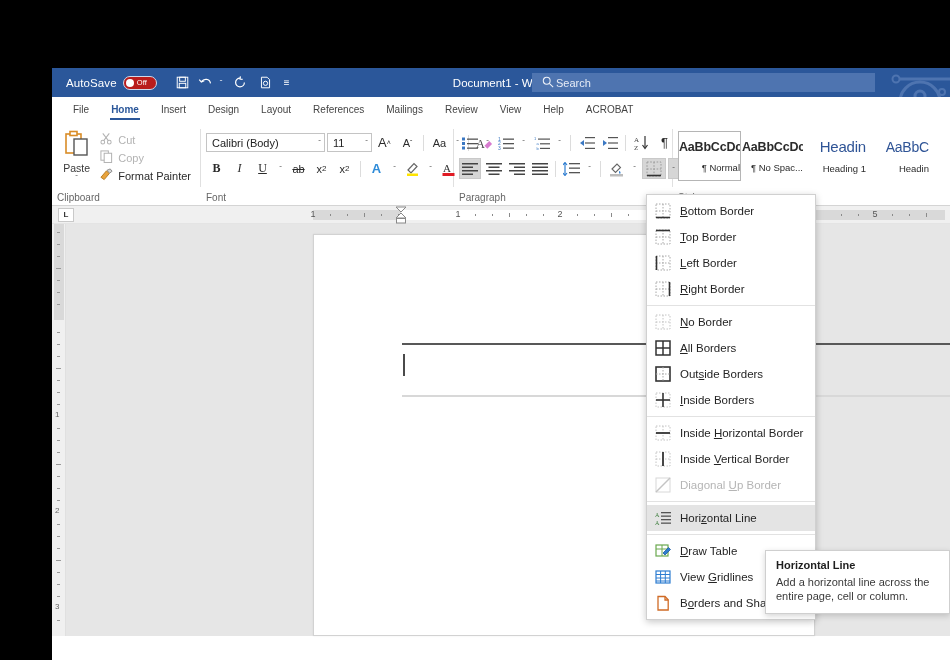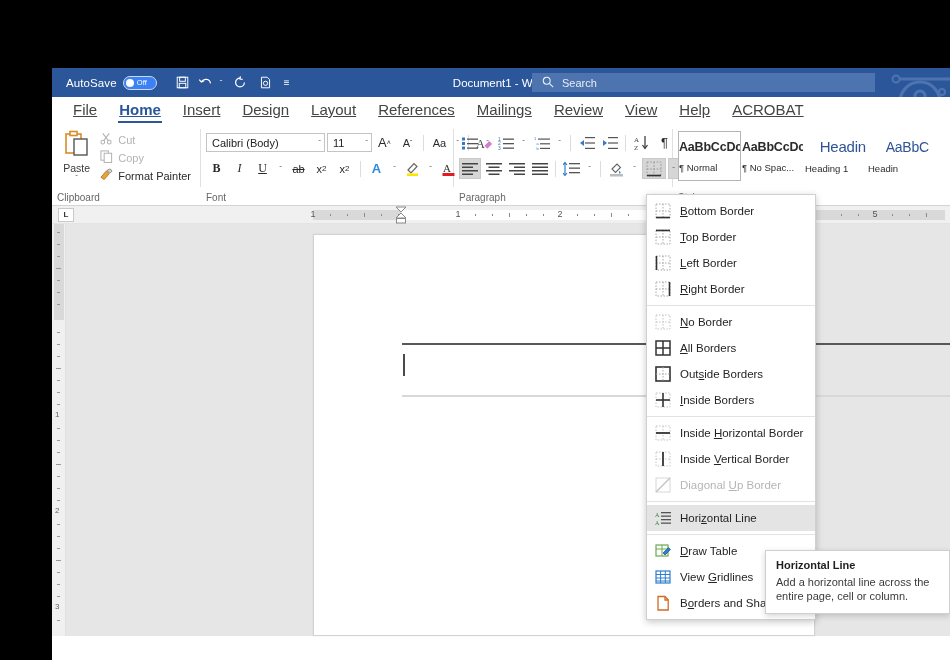--- a/index.html
+++ b/index.html
@@ -22,57 +22,56 @@
     position: relative;
     height: 29px;
     background: #2b579a;
     display: flex; align-items: center;
     color: #fff;
   }
   .autosave-wrap { display: flex; align-items: center; gap: 6px; margin-left: 14px; }
   .autosave-label { font-size: 11.5px; color: #fff; letter-spacing: .1px; }
   .toggle {
     width: 34px; height: 14px; border-radius: 8px;
-    border: 1px solid #cfd9ea; background: #3b82f6;
+    border: 1px solid #cfd9ea; background: #b91c1c;
     display: flex; align-items: center; gap: 3px; padding: 0 2px;
   }
   .toggle .knob { width: 8px; height: 8px; border-radius: 50%; background: #fff; }
   .toggle .st { font-size: 7.5px; color: #fff; letter-spacing: .2px; }
   .qat { display: flex; align-items: center; gap: 2px; margin-left: 14px; }
   .qat .qbtn {
     width: 24px; height: 22px;
     display: flex; align-items: center; justify-content: center;
     color: #fff; font-size: 13px;
   }
   .doctitle {
     position: absolute; left: 0; right: 0; text-align: center;
     font-size: 11.5px; color: #fff; pointer-events: none;
   }
   .searchbox {
     position: absolute; left: 480px; top: 5px;
     width: 343px; height: 19px;
     background: #4e74b0;
-    display: flex; align-items: center; gap: 8px;
+    display: flex; align-items: center; gap: 2px;
     padding-left: 10px;
   }
   .searchbox .ph { font-size: 11px; color: #e7ecf6; }
   .tr-decor { position: absolute; right: 0; top: 0; width: 60px; height: 29px; overflow: hidden; }
 
   
   .tabbar {
     height: 27px; background: #fff;
     display: flex; align-items: center;
     padding-left: 10px; gap: 0px;
     border-bottom: 1px solid #fff;
   }
   .tab {
-    font-size: 15px; color: #444;
+    font-size: 10px; color: #444;
     padding: 4px 11px 5px; position: relative;
     white-space: nowrap;
-    text-decoration: underline;
   }
   .tab.active { color: #2b579a; font-weight: 600; }
   .tab.active::after {
     content: ""; position: absolute; left: 10px; right: 10px; bottom: 0;
     height: 2px; background: #2b579a;
   }
 
   
   .ribbon {
     height: 82px; background: #fff;
@@ -131,21 +130,21 @@
     align-items: center; justify-content: center;
     border: 1px solid transparent;
   }
   .style-card.sel { border: 1px solid #b5b5b5; background: #fff; }
   .style-prev { font-size: 12.5px; font-weight: bold; color: #2b2b2b; letter-spacing: -.2px;
                 white-space: nowrap; overflow: hidden; width: 61px; text-align: right; }
   .style-prev.h1 { font-size: 15px; font-weight: normal; color: #2f5496; }
   .style-prev.h2 { font-size: 14px; font-weight: normal; color: #2f5496; }
   .style-name {
     font-size: 9.5px; color: #2b2b2b; margin-top: 8px;
-    white-space: nowrap; overflow: hidden; width: 61px; text-align: left;
+    white-space: nowrap; overflow: hidden; width: 61px; text-align: right;
   }
 
   
   .hruler {
     height: 18px; background: #f0f0f0;
     display: flex; align-items: center;
     position: relative; border-bottom: 1px solid #e4e4e4;
   }
   .tabsel {
     width: 16px; height: 14px; margin-left: 6px;

